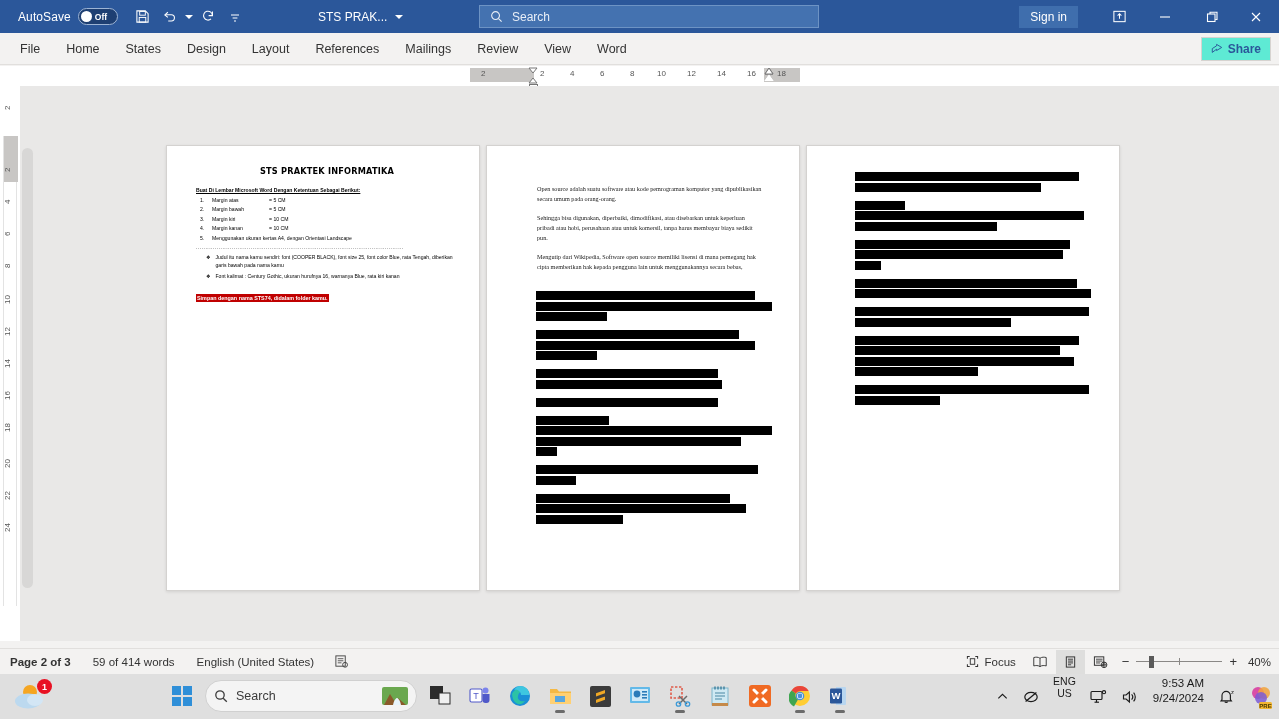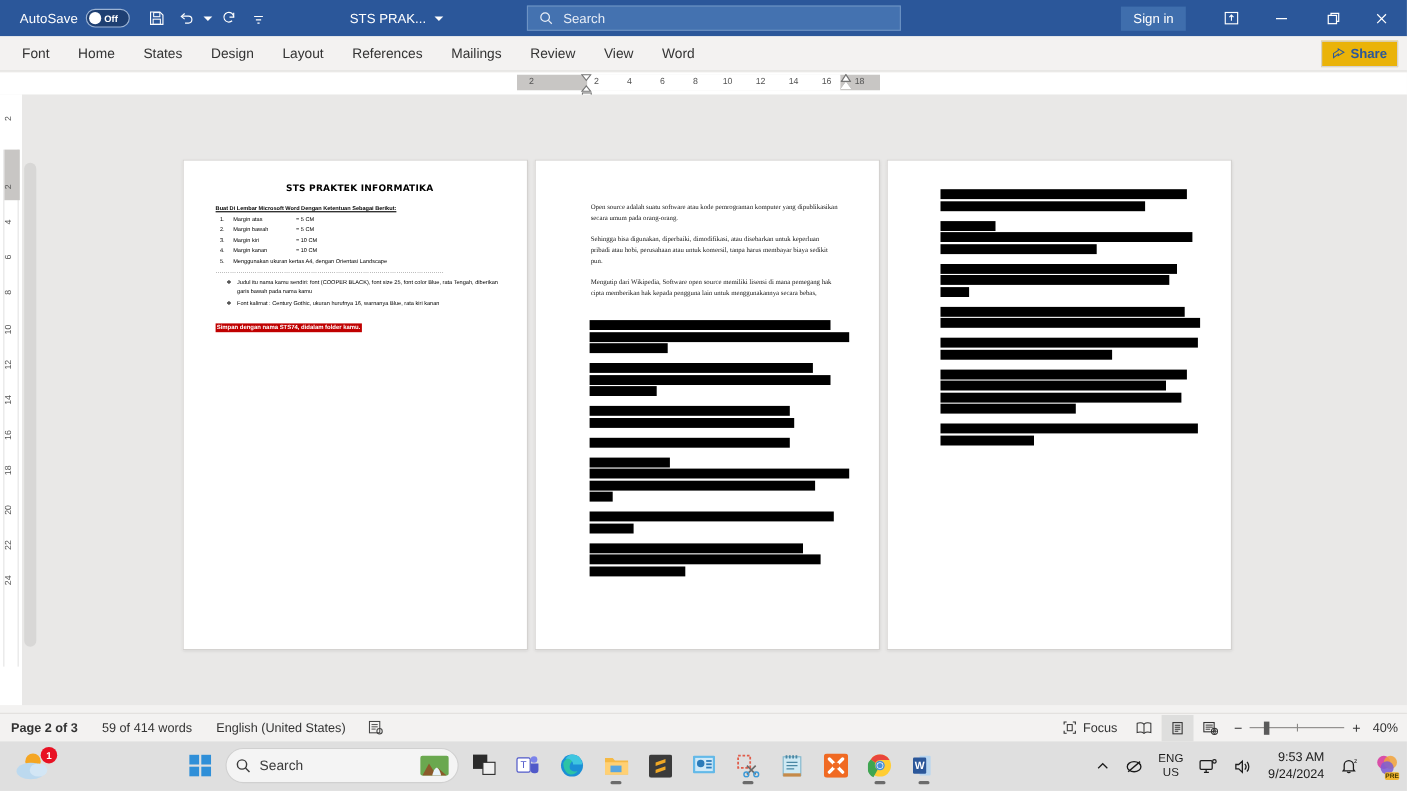--- a/index.html
+++ b/index.html
@@ -71,21 +71,21 @@
     position: absolute; top: 33px; left: 0; width: 1279px; height: 32px;
     background: #f3f2f1; display: flex; align-items: center;
   }
   .rtab {
     font-size: 12.5px; color: #333333; padding: 4px 12px; margin: 0 1px;
     white-space: nowrap;
   }
   .rtab:first-child { margin-left: 8px; }
   .share-btn {
     position: absolute; right: 8px; top: 4px; height: 24px;
-    background: #eab308; border: 1px solid #d6d3d0;
+    background: #5eead4; border: 1px solid #d6d3d0;
     display: flex; align-items: center; gap: 5px; padding: 0 9px;
     font-size: 12px; color: #2b579a; font-weight: bold; justify-content: space-between;
   }
   .ribbon-sep {
     position: absolute; top: 64px; left: 0; width: 1279px; height: 1px;
     background: #e1dfdd;
   }
 
   
   .hruler {
@@ -254,21 +254,21 @@
   .tapp {
     width: 34px; height: 36px; display: flex; align-items: center; justify-content: center;
     position: relative;
   }
   .tapp .dot {
     position: absolute; bottom: 1px; left: 50%; transform: translateX(-50%);
     width: 10px; height: 3px; border-radius: 2px; background: #6b6b6b;
   }
   .tray {
     position: absolute; right: 6px; top: 2px; height: 41px;
-    display: flex; align-items: center; gap: 14px;
+    display: flex; gap: 14px;
   }
   .tray-item { display: flex; align-items: center; justify-content: center; color: #1b1b1b; }
   .lang { font-size: 10.5px; color: #1b1b1b; line-height: 1.12; text-align: center; }
   .clock { font-size: 11.5px; color: #1b1b1b; line-height: 1.3; text-align: right; }
 </style>
 </head>
 <body>
 
 <div class="titlebar">
   <div class="autosave-group">
@@ -342,21 +342,21 @@
       </svg>
   </div>
   <div class="tb-icon win-close">
     <svg width="14" height="14" viewBox="0 0 14 14">
         <path d="M3 3l8 8M11 3l-8 8" stroke="#fff" stroke-width="1.1"></path>
       </svg>
   </div>
 </div>
 
 <div class="ribbonbar">
-  <div class="rtab">Font</div>
+  <div class="rtab">File</div>
   <div class="rtab">Home</div>
   <div class="rtab">States</div>
   <div class="rtab">Design</div>
   <div class="rtab">Layout</div>
   <div class="rtab">References</div>
   <div class="rtab">Mailings</div>
   <div class="rtab">Review</div>
   <div class="rtab">View</div>
   <div class="rtab">Word</div>
 

